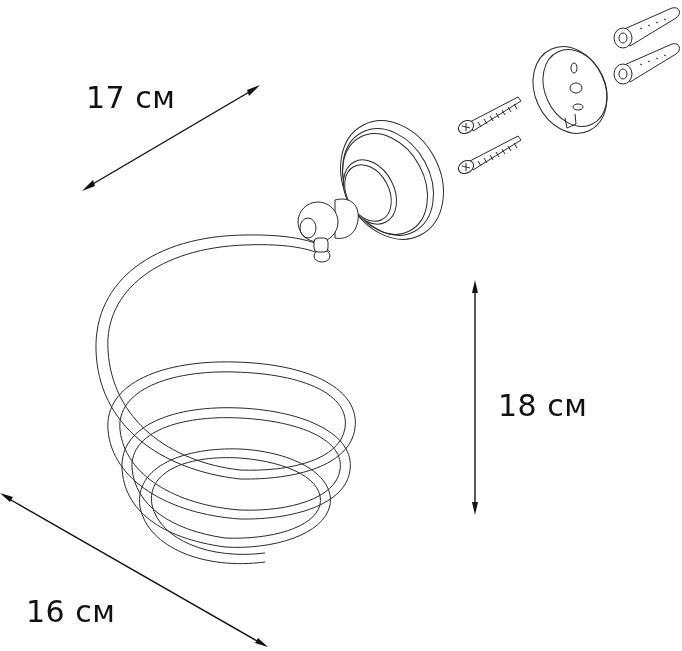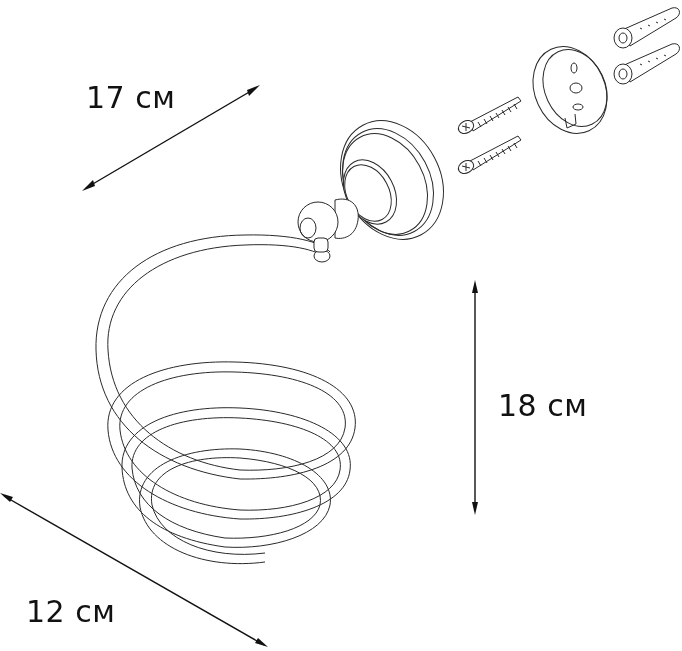--- a/index.html
+++ b/index.html
@@ -112,14 +112,14 @@
         <path class="ol" d="M622,66 L672,44 C680,42 682,50 676,54 L630,82 Z"></path>
         <ellipse class="ol" cx="623" cy="74" rx="9" ry="10"></ellipse>
         <ellipse class="ln" cx="623" cy="74" rx="4" ry="5"></ellipse>
         <path class="ln" d="M640,64 l2,1 M648,61 l2,1 M656,58 l2,1 M664,55 l2,1"></path>
       </g>
     </g>
   </svg>
 
   <div class="dim-label" style="left:86px; top:83px;">17 см</div>
   <div class="dim-label" style="left:498px; top:391px;">18 см</div>
-  <div class="dim-label" style="left:26px; top:597px;">12 см</div>
+  <div class="dim-label" style="left:26px; top:597px;">16 см</div>
 </div>
 
 </body></html>

